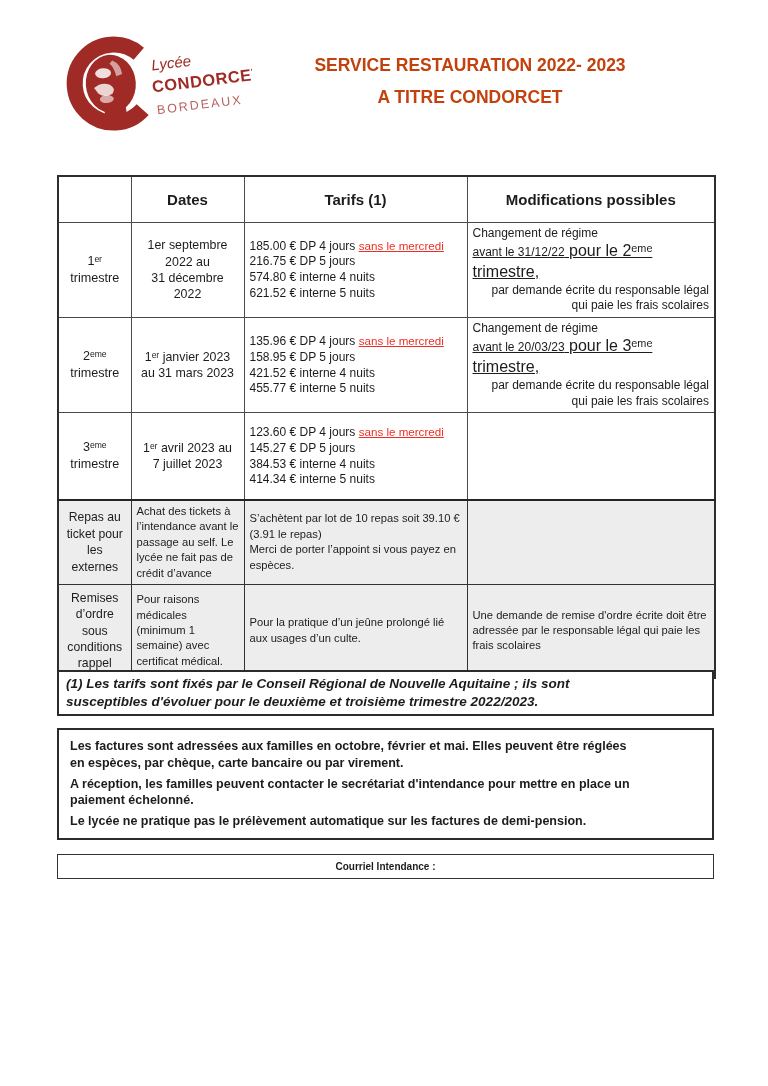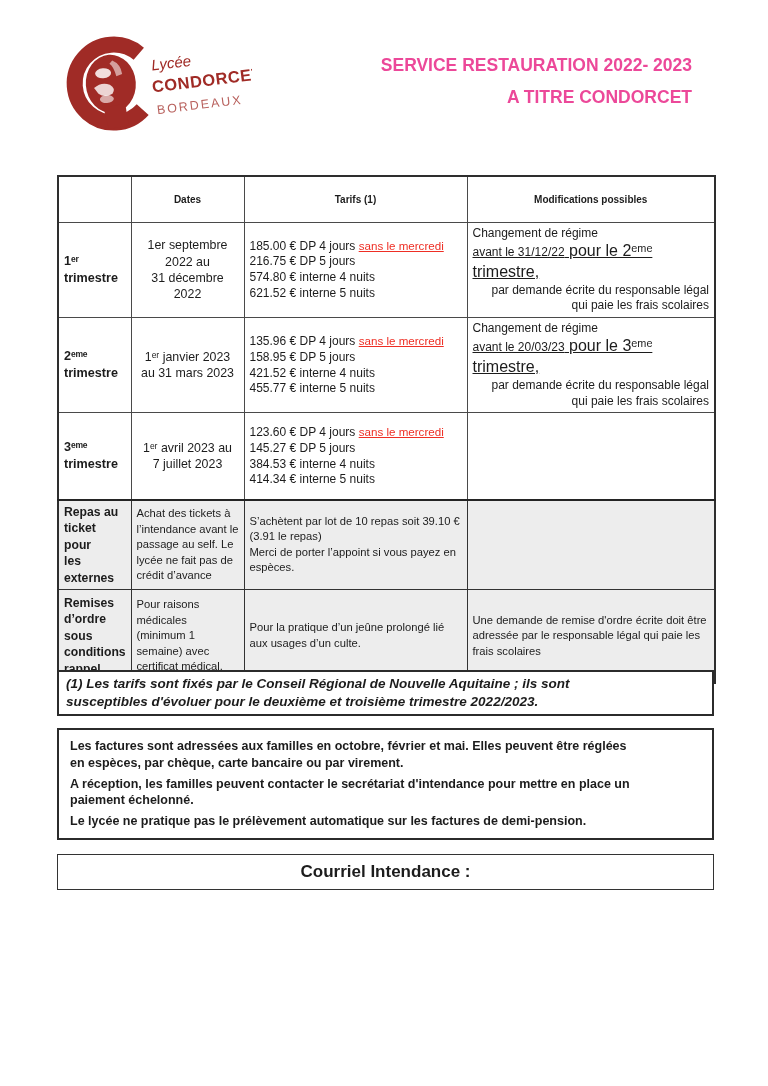--- a/index.html
+++ b/index.html
@@ -3,38 +3,38 @@
 <meta charset="utf-8">
 <style>
   html,body{margin:0;padding:0;}
   body{
     width:768px;height:1086px;background:#ffffff;position:relative;
     font-family:"Liberation Sans", sans-serif;color:#1c1c1c;overflow:hidden;
   }
   
   .logo{position:absolute;top:26px;left:62px;width:190px;height:115px;}
   .title{
-    position:absolute;top:50px;left:248px;width:444px;text-align:right;
-    font-weight:bold;font-size:17.5px;line-height:1.8;color:#ec4899;
+    position:absolute;top:50px;left:248px;width:444px;text-align:center;
+    font-weight:bold;font-size:17.5px;line-height:1.8;color:#c2410c;
   }
   
   table.main{
     position:absolute;top:175px;left:57px;width:657px;
     border-collapse:collapse;table-layout:fixed;
     border:2px solid #2e2e2e;
   }
   table.main td,table.main th{
     border:1px solid #4a4a4a;vertical-align:middle;overflow:hidden;
     padding:3px 5px;box-sizing:border-box;
   }
-  th{font-weight:bold;font-size:10px;text-align:center;}
+  th{font-weight:bold;font-size:15px;text-align:center;}
   tr.hdr{height:46px;}
   tr.r1{height:86px;} tr.r2{height:87px;} tr.r3{height:87px;}
   tr.r4{height:84px;} tr.r5{height:93px;}
-  .c-label{font-weight:bold;font-size:12.6px;white-space:pre-line;line-height:1.35;margin-top:28px;}
+  .c-label{text-align:center;font-weight:normal;font-size:12.6px;white-space:pre-line;line-height:1.35;margin-top:28px;}
   .c-dates{text-align:center;font-size:12.4px;white-space:pre-line;line-height:1.3;}
   .c-tarifs{font-size:12px;line-height:1.32;padding-left:6px;}
   .red-u{color:#ee2e24;text-decoration:underline;font-size:11.6px;}
   .c-modif{font-size:12px;line-height:1.3;padding-left:6px;}
   .modif-rest{white-space:pre-line;text-align:right;}
   .bu{font-weight:normal;text-decoration:underline;}
   .uu{text-decoration:underline;font-size:16px;}
   tr.gray td{background:#ededed;border-color:#333;}
   tr.r4 td{border-top:2px solid #242424;}
   tr.gray .cell-txt{font-size:11.2px;line-height:1.38;white-space:pre-line;}
@@ -45,21 +45,21 @@
     top:670px;border:2px solid #2b2b2b;padding:3px 7px;
     font-weight:bold;font-size:13.5px;line-height:1.33;white-space:pre-line;font-style:italic;
   }
   .invoice-box{
     top:728px;border:2px solid #2b2b2b;padding:4px 7px;
     font-weight:bold;font-size:12.5px;line-height:1.34;
   }
   .invoice-box p{margin:4px;white-space:pre-line;}
   .contact-box{
     top:854px;border:1.5px solid #333;padding:4px 10px;text-align:center;
-    font-weight:bold;font-size:17px;line-height:1.5;
+    font-weight:bold;font-size:10px;line-height:1.5;
   }
 </style>
 </head>
 <body>
 
 <div class="logo">
   <svg width="190" height="115" viewBox="0 0 190 115">
     <g transform="rotate(-4 60 60)">
 
       <path d="M 79 29 A 39 39 0 1 0 79 85" fill="none" stroke="#a02b26" stroke-width="16"></path>

